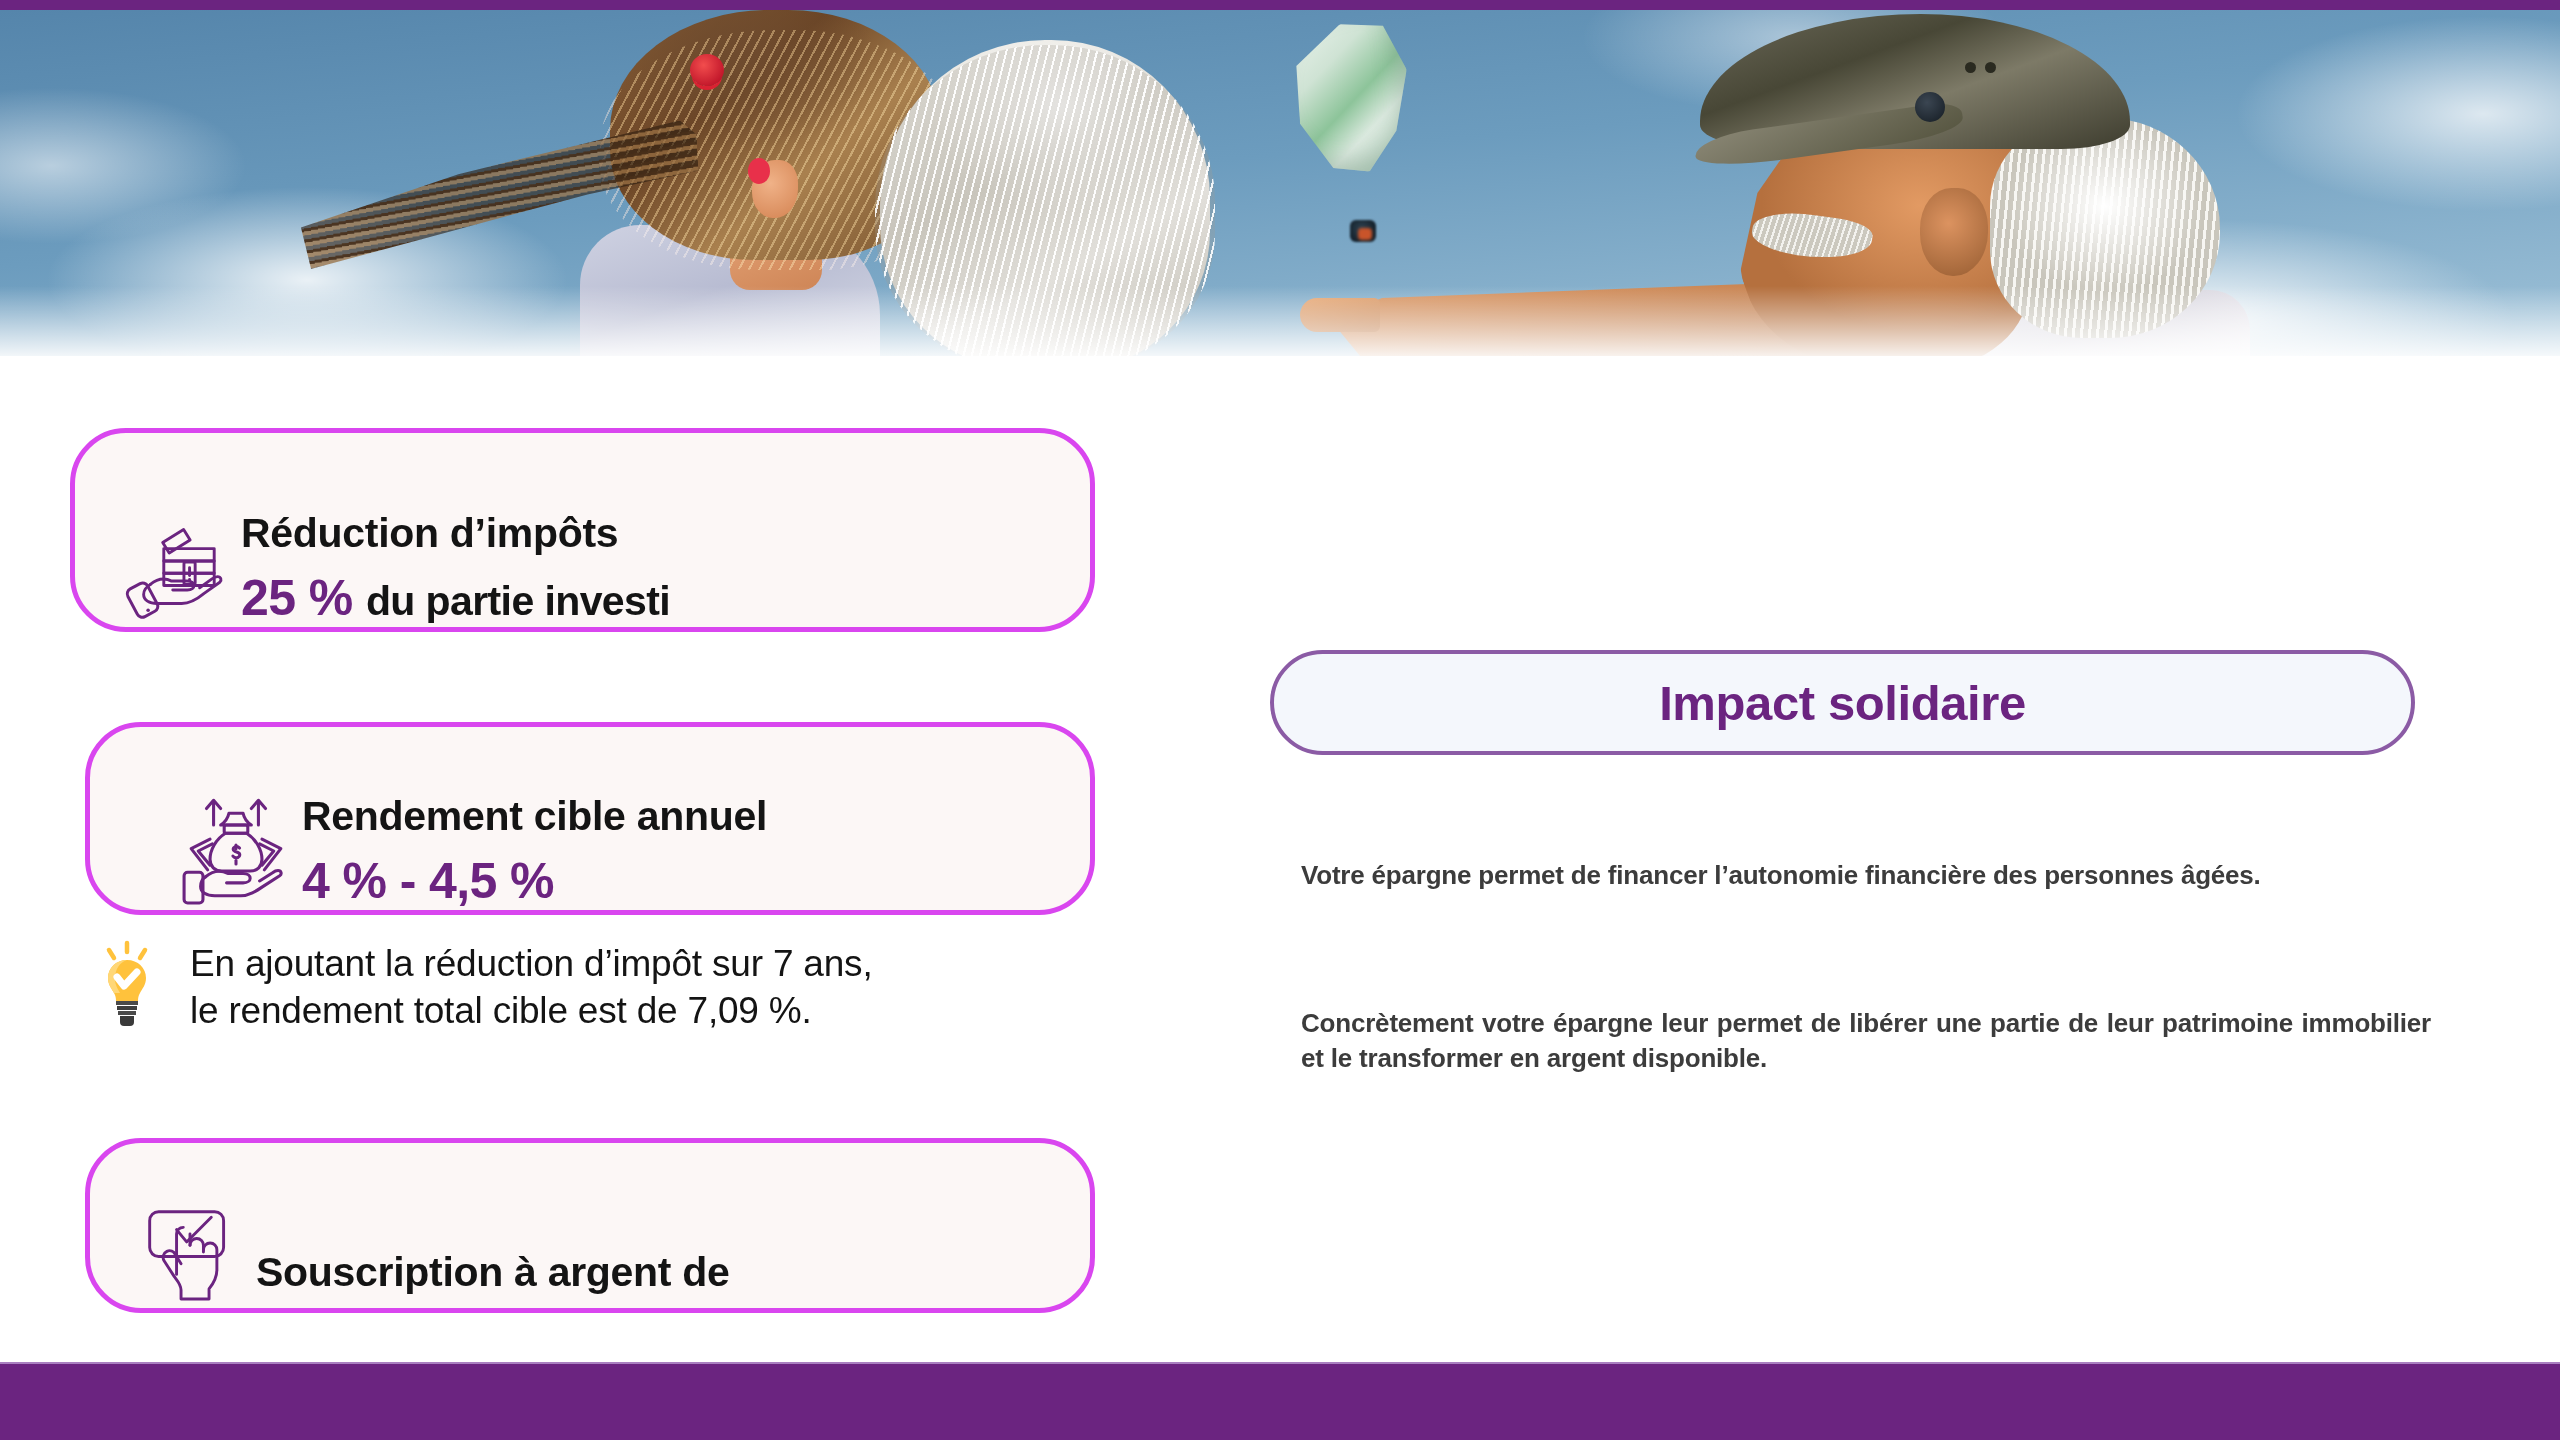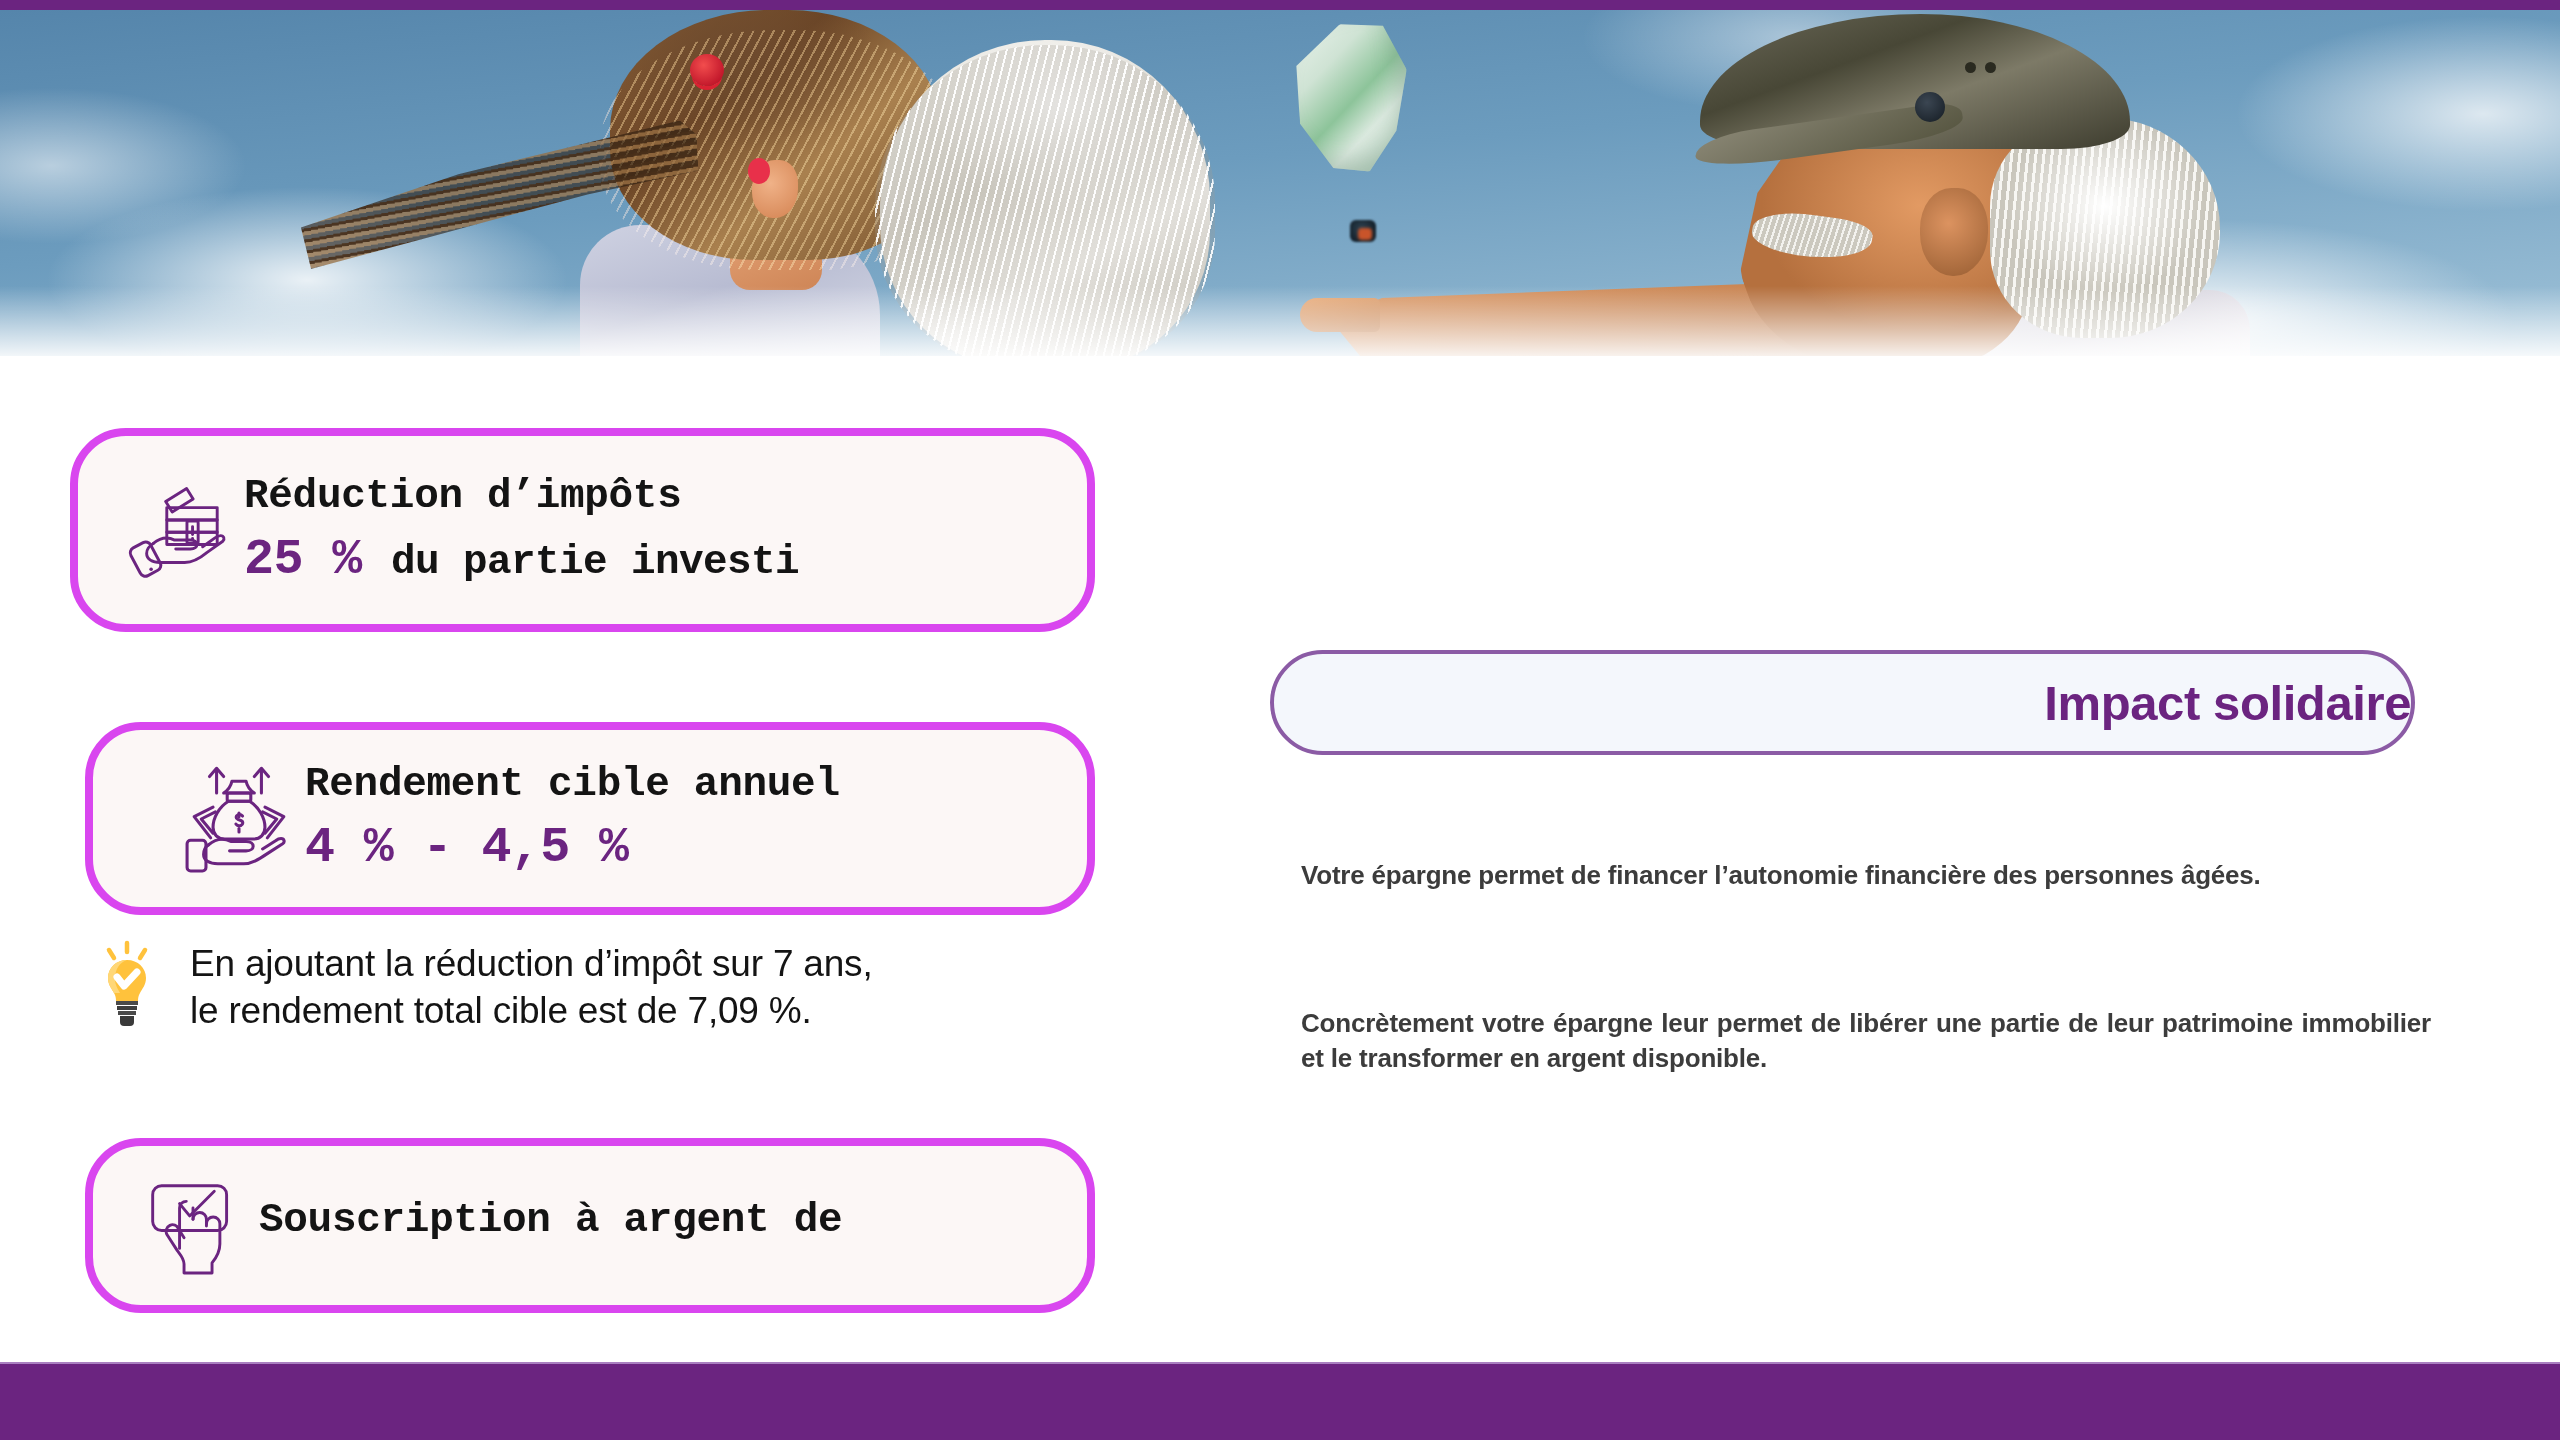--- a/index.html
+++ b/index.html
@@ -225,25 +225,24 @@
     width: 80px; height: 34px;
     border-radius: 18px 6px 6px 18px;
     background: linear-gradient(170deg, #E7A875, #BE7844);
   }
 
   
   .card {
     position: absolute;
     box-sizing: border-box;
     background: #FCF7F6;
-    border: 8px solid #d946ef;
+    border: 5px solid #d946ef;
     border-radius: 56px;
     display: flex;
-    align-items: center;
-    font-family: Liberation Mono, monospace;
+    align-items: flex-end;
   }
   .card-icon {
     flex: 0 0 auto;
     width: 132px;
     margin-left: 34px;
     display: flex;
     align-items: center;
     justify-content: center;
   }
   .card-body { flex: 1 1 auto; }
@@ -290,21 +289,21 @@
   #impact-header {
     position: absolute;
     box-sizing: border-box;
     left: 1270px; top: 650px;
     width: 1145px; height: 105px;
     background: #F4F7FC;
     border: 4px solid #8B5BA5;
     border-radius: 54px;
     display: flex;
     align-items: center;
-    justify-content: flex-end;
+    justify-content: center;
   }
   #impact-header .label {
     font-size: 49px;
     font-weight: bold;
     color: #6B2480;
     letter-spacing: -.4px;
   }
   .impact-para {
     position: absolute;
     left: 1285px;

